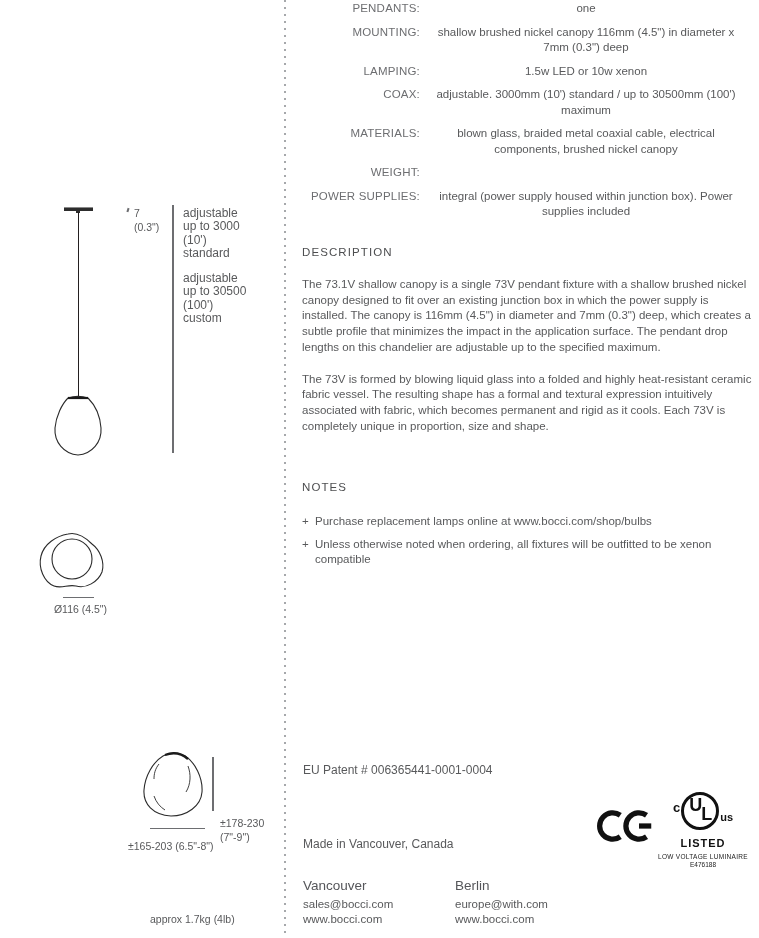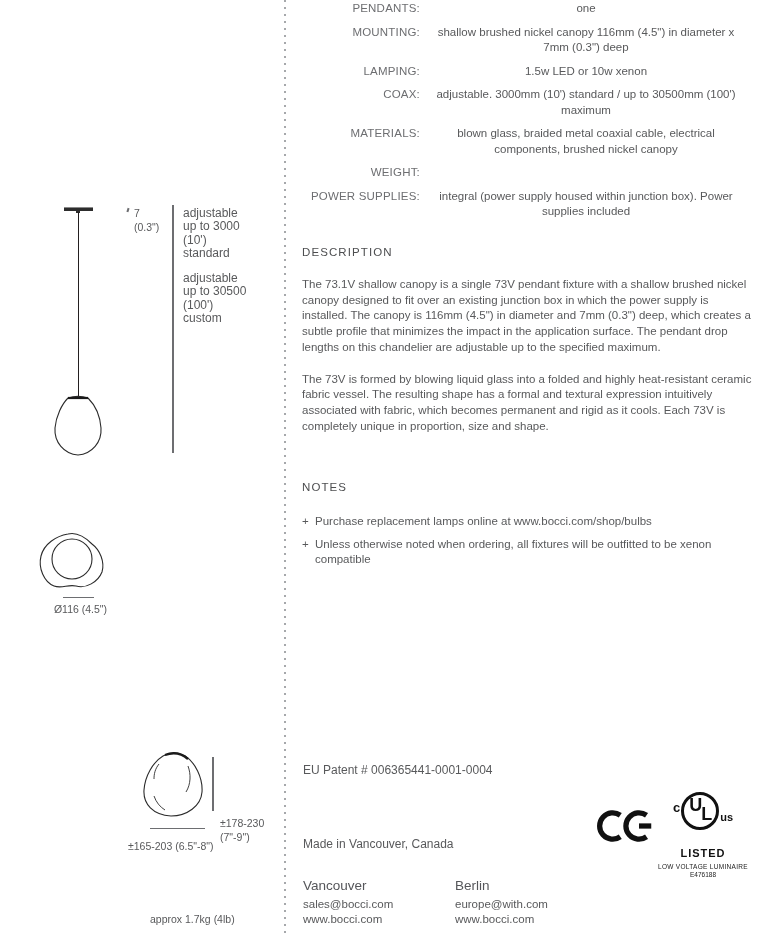--- a/index.html
+++ b/index.html
@@ -31,21 +31,21 @@
   .contact-line{color:#58595b;}
   
   .ce-mark{position:absolute;left:597px;top:806px;}
   .ul-block{position:absolute;left:650px;top:792px;width:106px;text-align:center;color:#111;}
   .ul-row{display:flex;align-items:center;justify-content:center;gap:1px;}
   .ul-c{font-size:13px;font-weight:700;position:relative;top:-4px;}
   .ul-us{font-size:11px;font-weight:700;position:relative;top:6px;}
   .ul-circle{position:relative;width:38px;height:38px;border:3px solid #111;border-radius:50%;box-sizing:border-box;}
   .ul-u{position:absolute;left:5px;top:0px;font-size:18px;font-weight:700;}
   .ul-l{position:absolute;left:17px;top:9px;font-size:18px;font-weight:700;}
-  .ul-listed{font-size:11px;font-weight:700;letter-spacing:1px;margin-top:17px;}
+  .ul-listed{font-size:11px;font-weight:700;letter-spacing:1px;margin-top:7px;}
   .ul-small{font-size:6.5px;letter-spacing:.3px;margin-top:4px;line-height:8px;color:#222;}
   .ul-file{font-size:6.5px;color:#222;line-height:8px;}
   
   .lineV{position:absolute;background:#231f20;width:1px;}
   .lineH{position:absolute;background:#231f20;height:1px;}
   .dim-lineV{position:absolute;background:#6d6e71;width:1.5px;}
   .canopy-bar{position:absolute;left:64px;top:207px;width:29px;height:3px;background:#2d2d2d;border-top:1px solid #8a8a8a;}
   .canopy-nub{position:absolute;left:76px;top:210px;width:4px;height:3px;background:#2d2d2d;}
   .anno{position:absolute;font-size:12px;line-height:13.3px;color:#58595b;white-space:pre-line;}
   .tick{position:absolute;width:1.5px;height:4px;background:#6d6e71;transform:rotate(18deg);}

